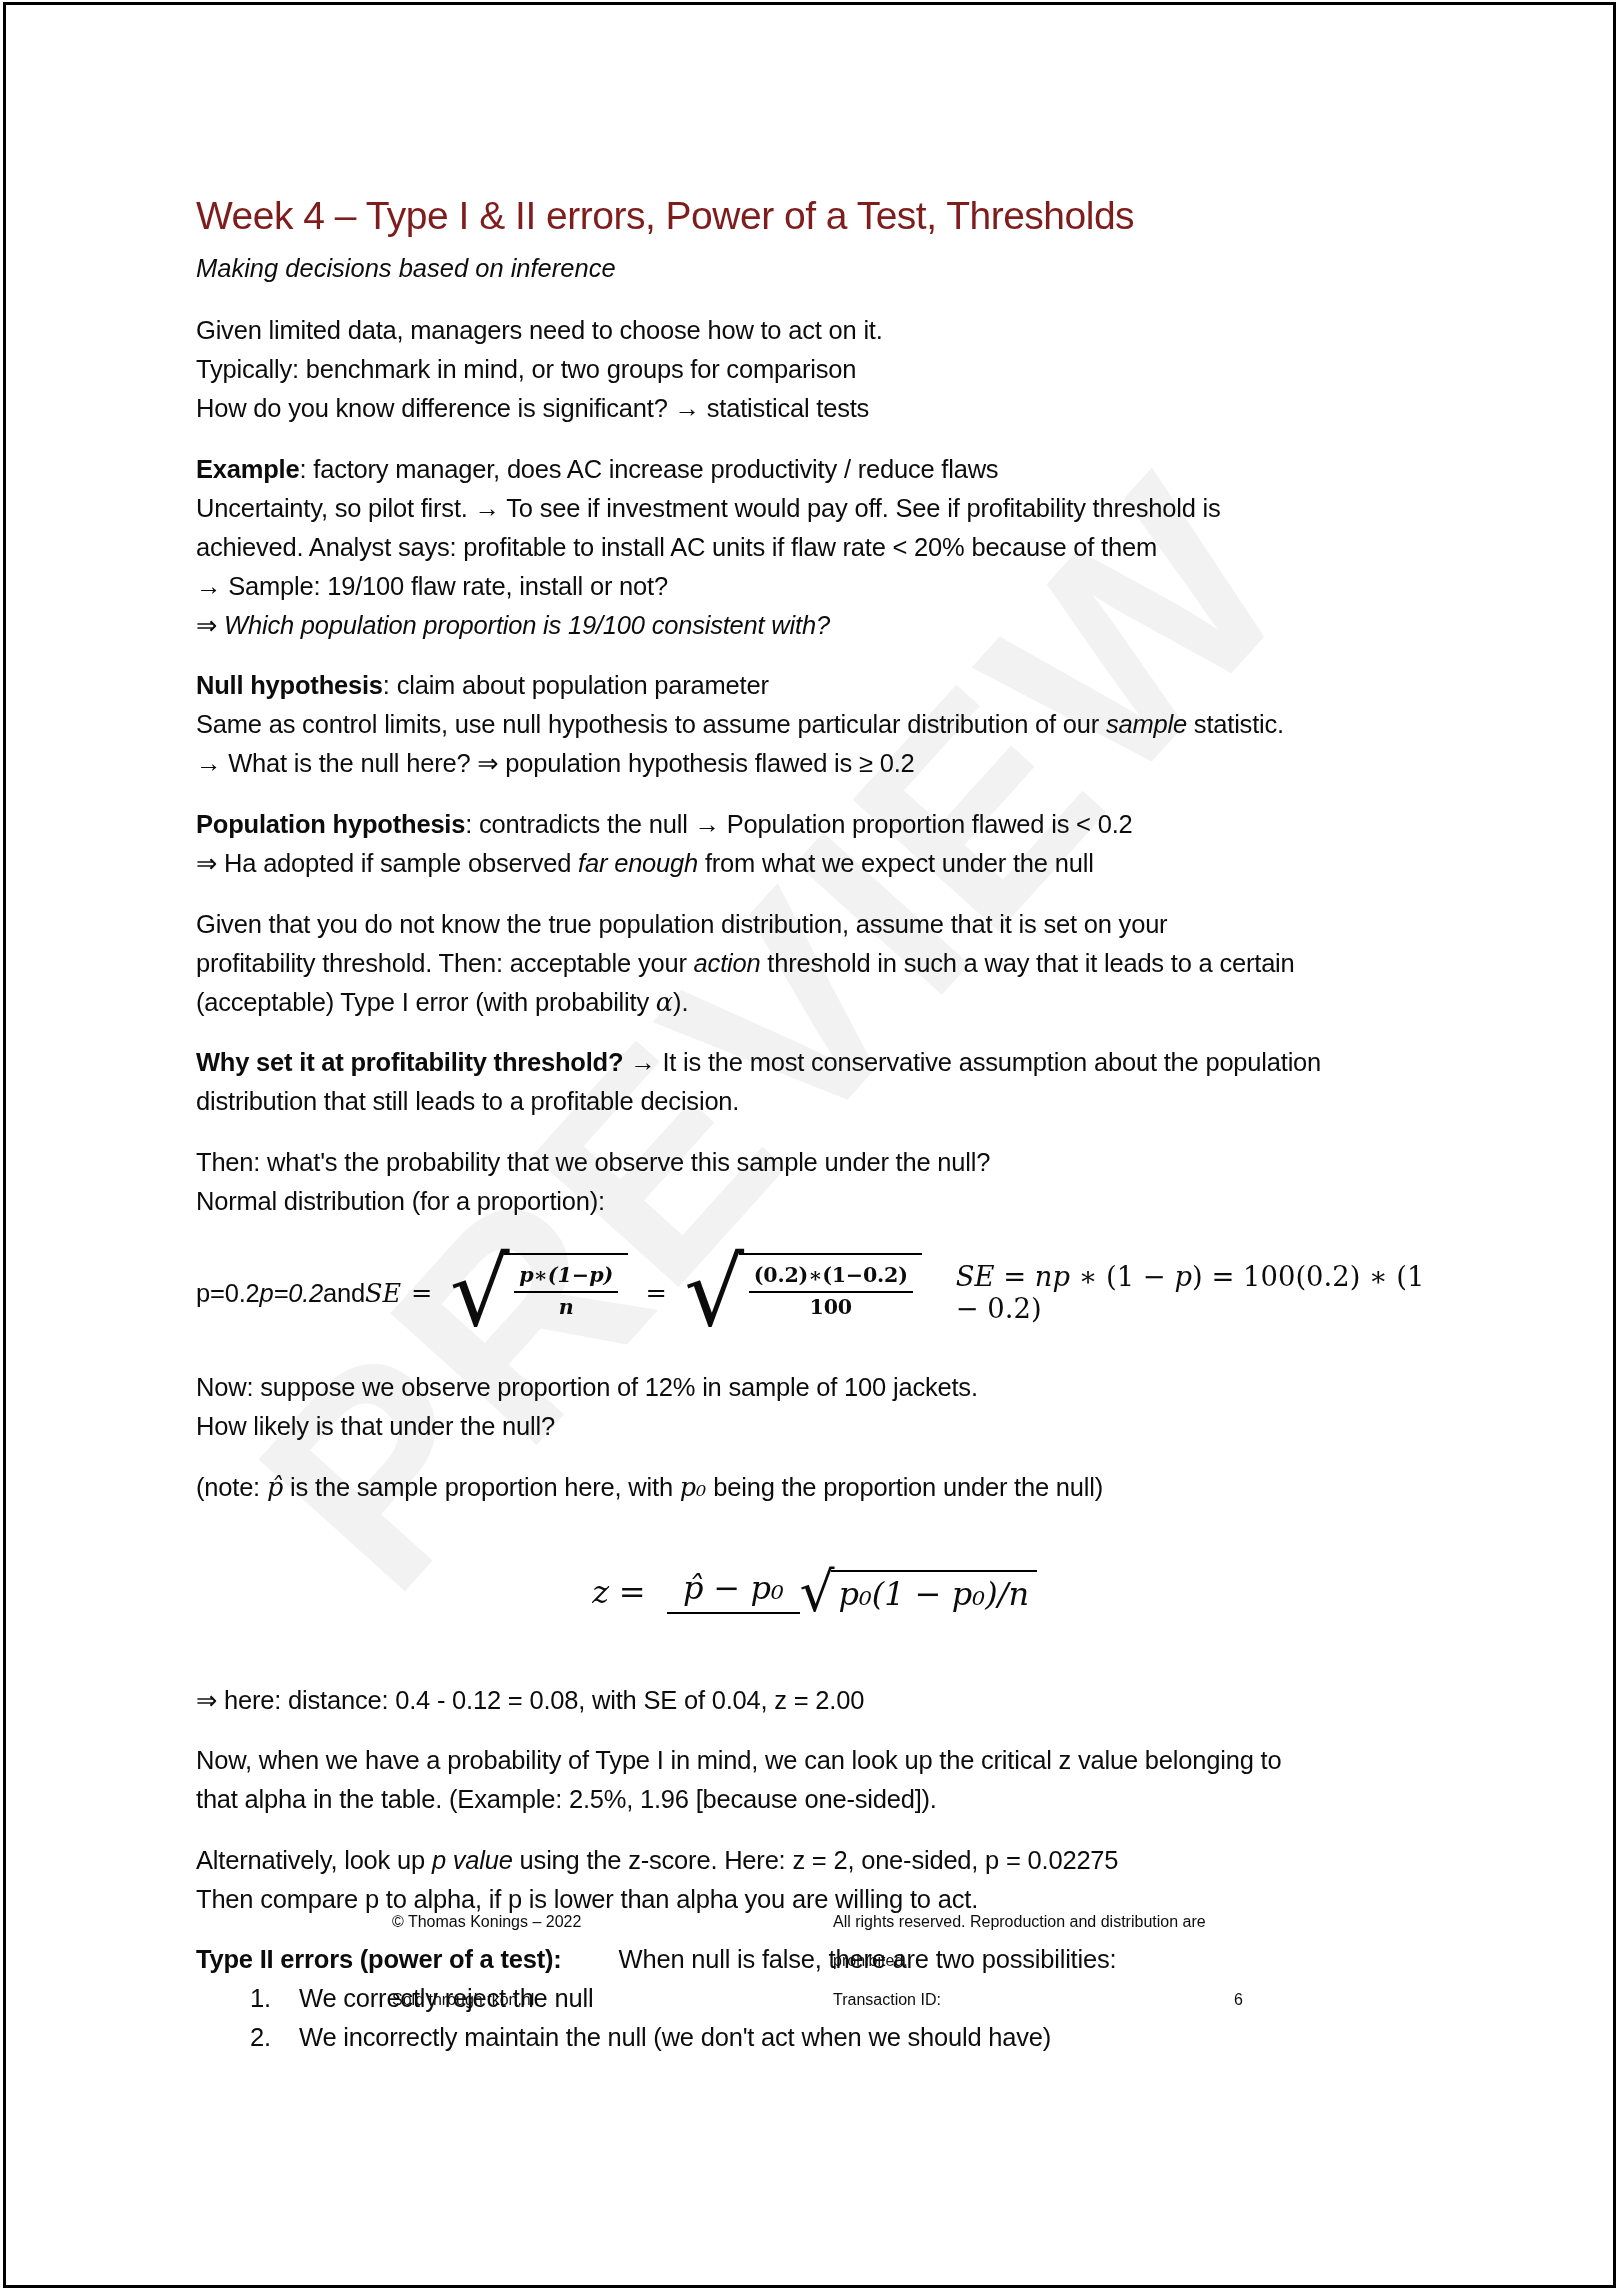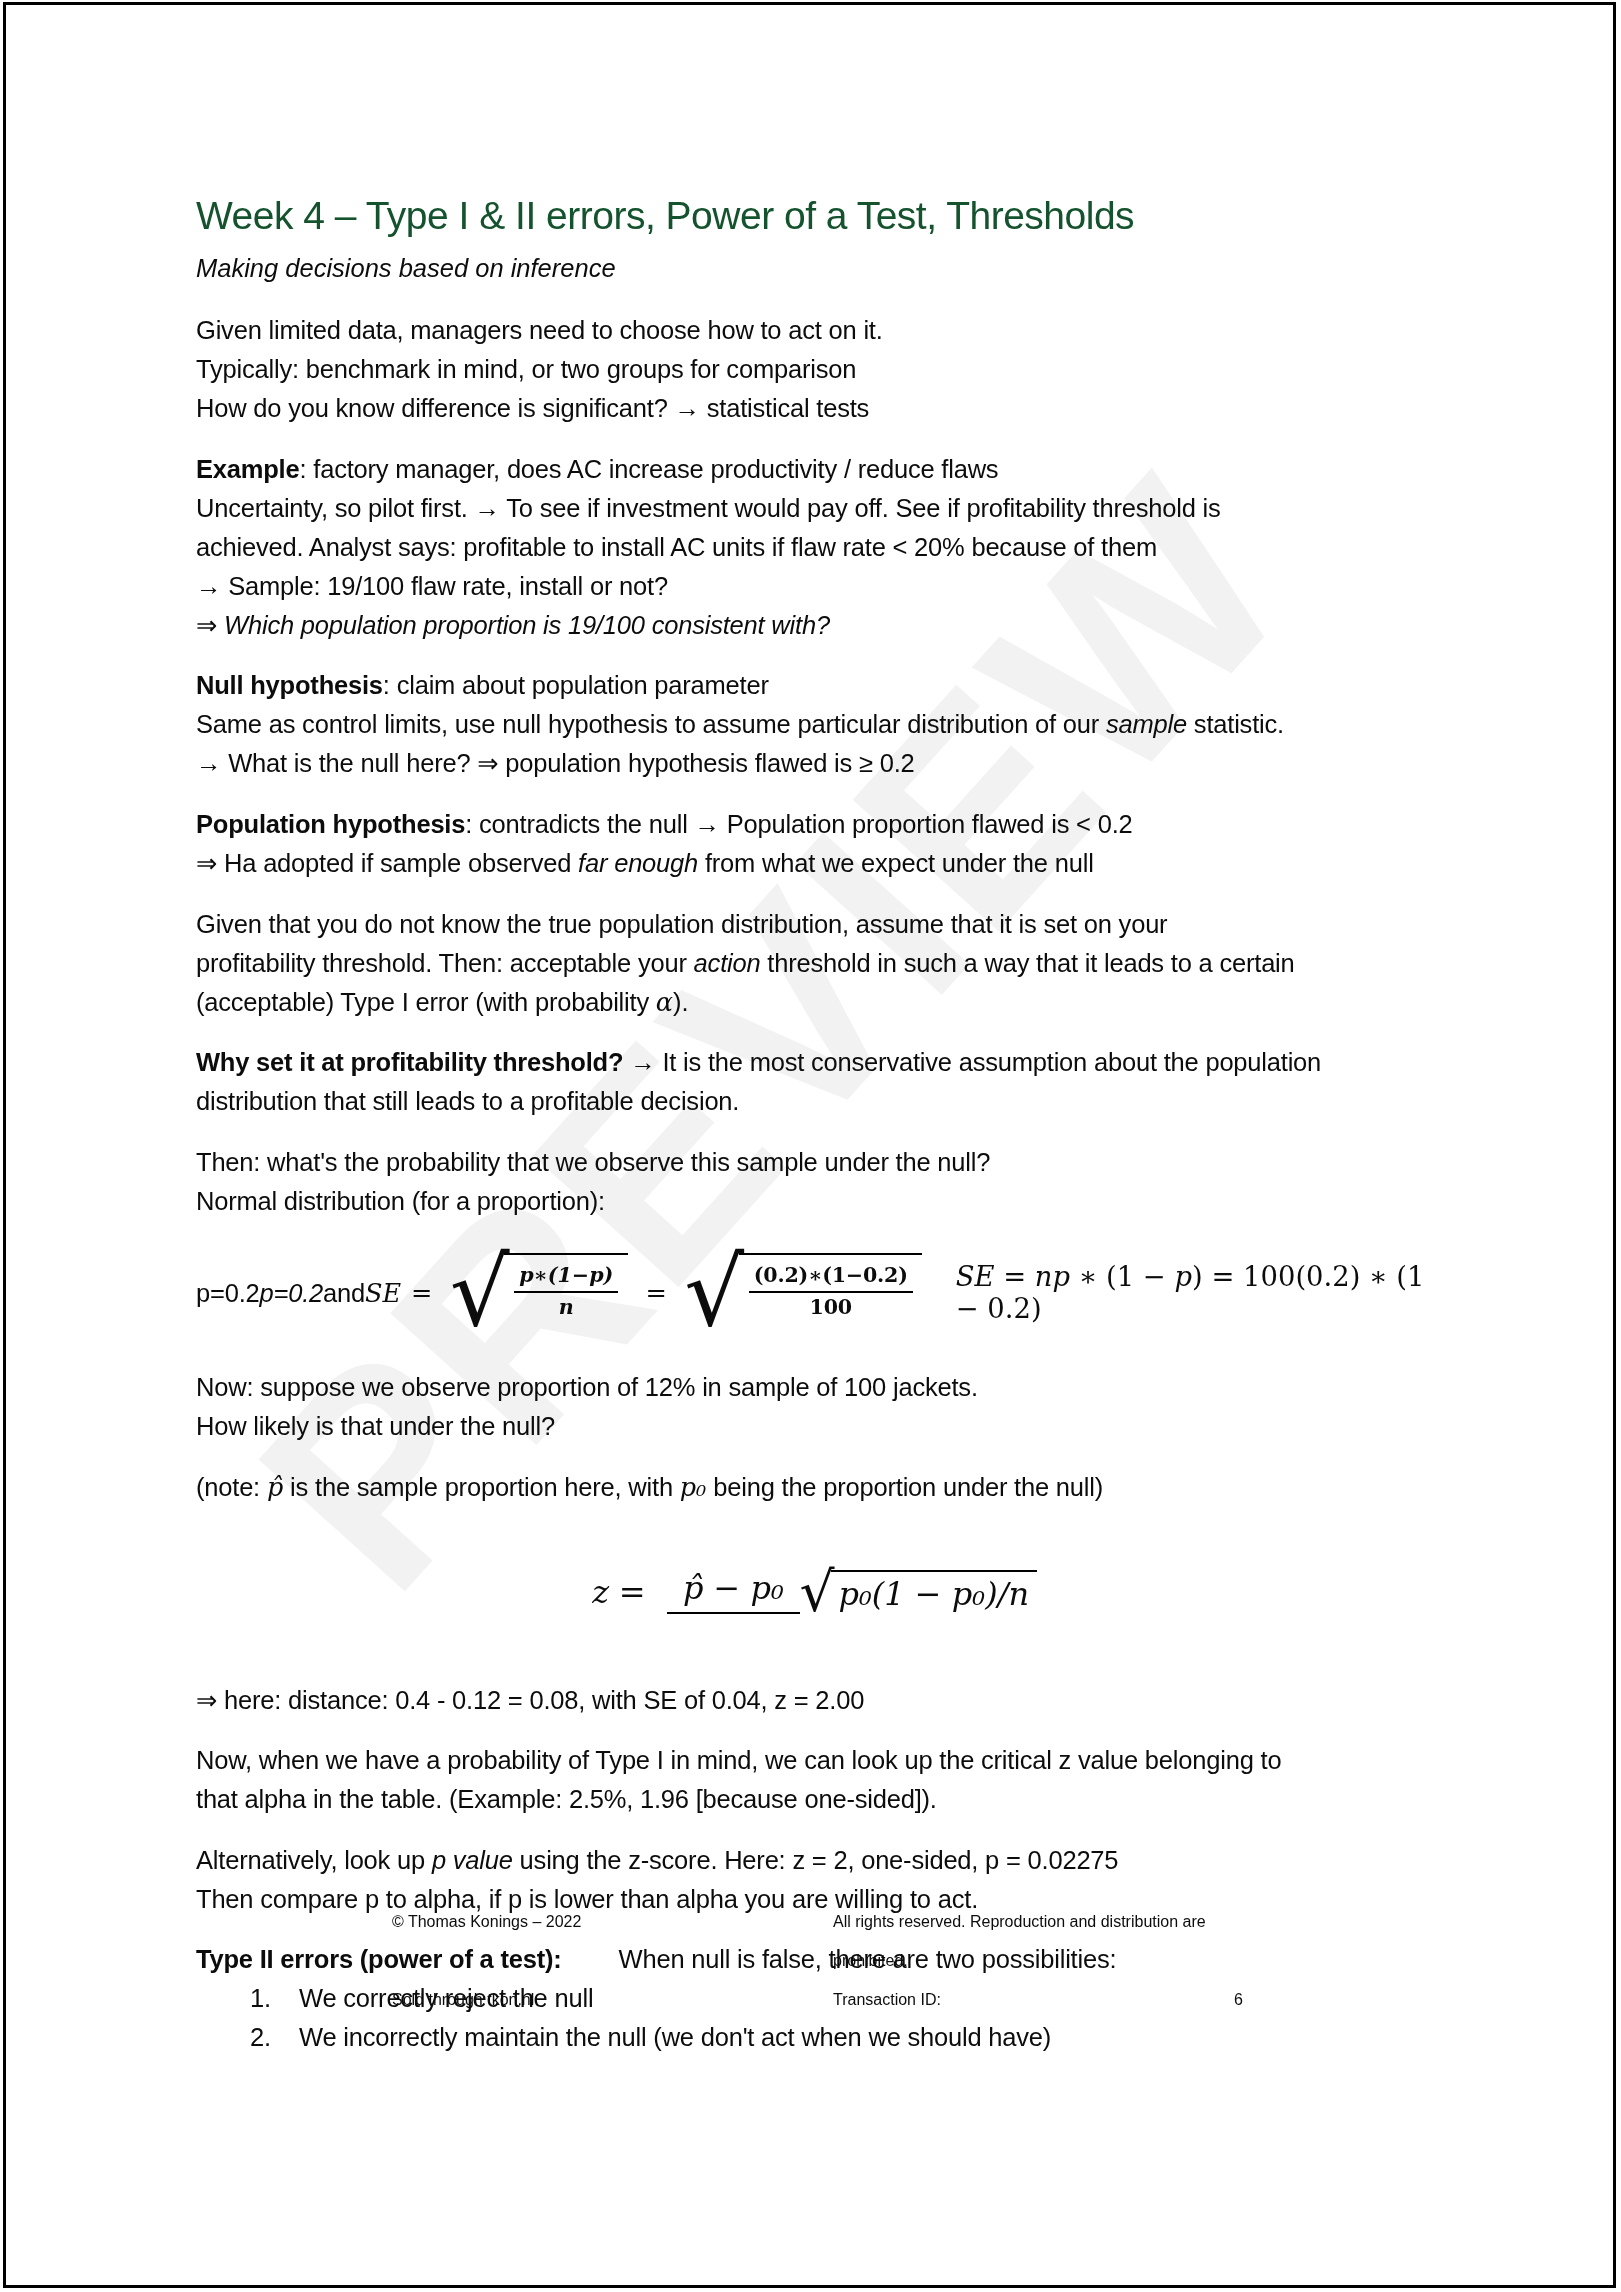--- a/index.html
+++ b/index.html
@@ -15,21 +15,21 @@
     position:absolute;left:774px;top:1034px;
     transform:translate(-50%,-50%) rotate(-48deg);
     font-size:286px;font-weight:700;letter-spacing:5.9px;
     color:#f2f2f2;white-space:nowrap;z-index:0;user-select:none;
   }
   .content{
     position:absolute;left:196px;top:192px;width:1237px;z-index:1;
   }
   h1.title{
     margin:0 0 11.8px 0;font-weight:400;font-size:39px;line-height:47px;
-    color:#14532d;letter-spacing:-0.5px;
+    color:#7f1d1d;letter-spacing:-0.5px;
   }
   .subtitle{
     font-style:italic;font-size:25.5px;line-height:35px;margin:0 0 25.5px 0;
   }
   .para{margin:0 0 21.6px 0;}
   .line{font-size:25.5px;line-height:39px;white-space:nowrap;letter-spacing:-0.2px;}
   .line span{white-space:pre;}
   .b{font-weight:700;}
   .i{font-style:italic;}
   .mvar{font-family:"DejaVu Serif",serif;font-style:italic;letter-spacing:0;}

